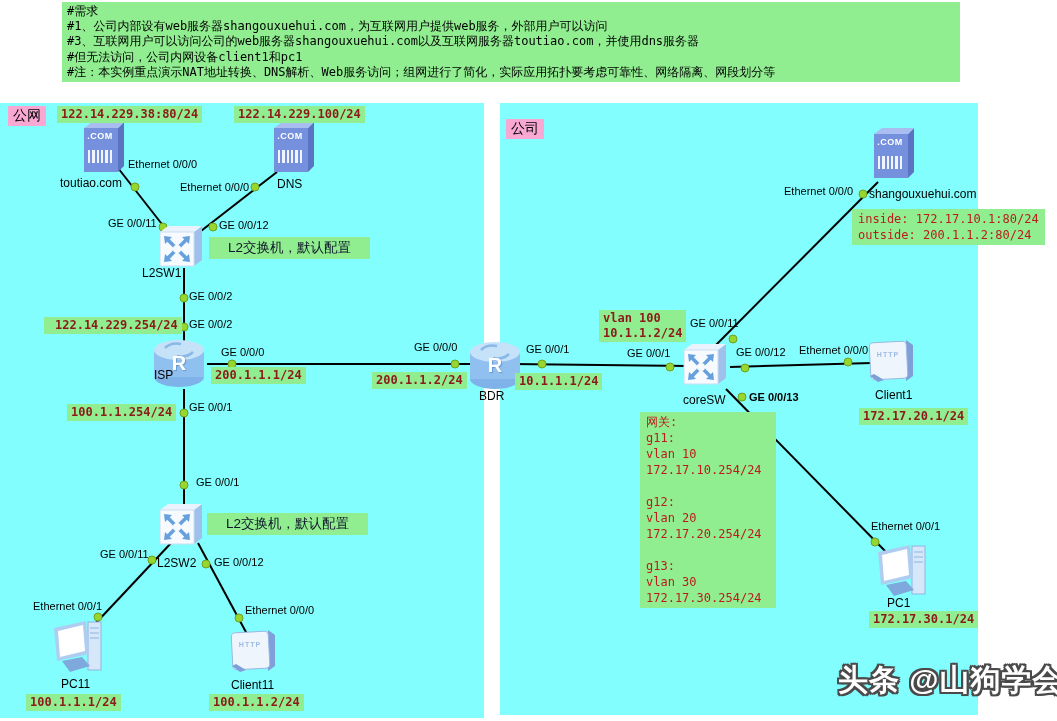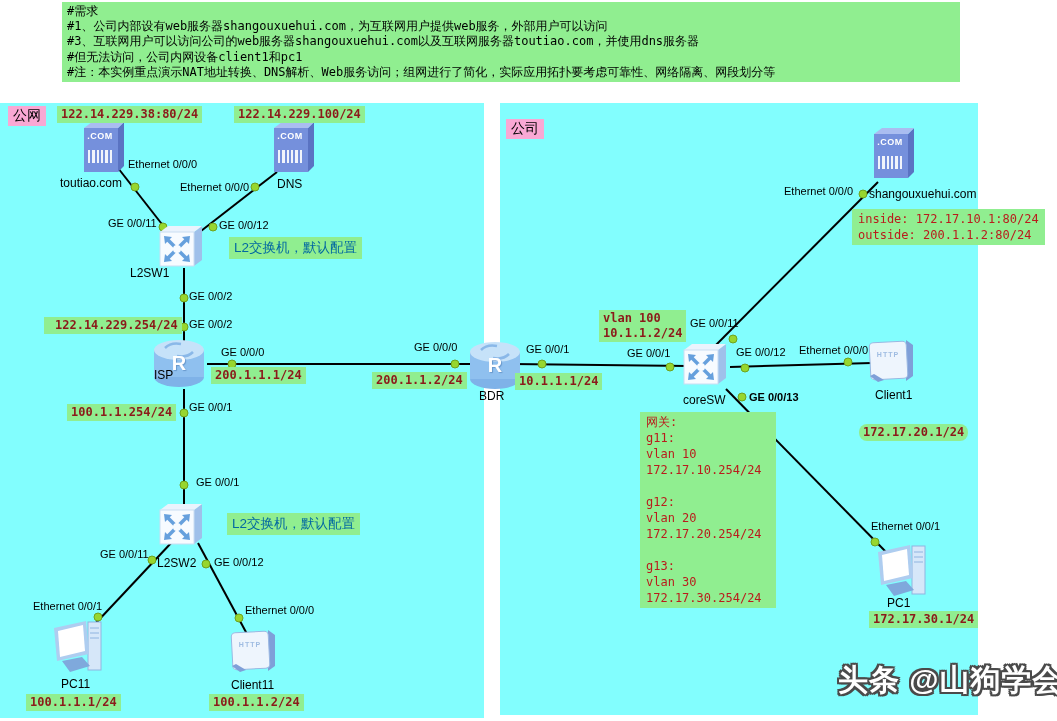--- a/index.html
+++ b/index.html
@@ -29,22 +29,22 @@
   
   .iplabel{position:absolute;background:#90EE90;color:#8B1A1A;
        font-family:"DejaVu Sans Mono",monospace;font-size:12px;font-weight:bold;
        padding:1px 4px;white-space:pre;line-height:15px;}
   
   .infolabel{position:absolute;background:#90EE90;color:#b91c1c;
        font-family:"DejaVu Sans Mono",monospace;font-size:12px;
        padding:2px 6px;white-space:pre;line-height:16px;}
 
   
-  .note{position:absolute;background:#90EE90;color:#0369a1;font-size:13.5px;
-       padding:2px 5px;white-space:nowrap;margin-left:20px;}
+  .note{position:absolute;background:#90EE90;color:#0f172a;font-size:13.5px;
+       padding:2px 19px;white-space:nowrap;}
 
   
   .dev{position:absolute;}
   .icon-text{position:absolute;color:#fff;font-weight:bold;text-align:center;
        pointer-events:none;}
   .srv-text{left:3px;top:9px;width:34px;font-size:9px;letter-spacing:.5px;}
   .rtr-text{left:0;top:15px;width:56px;font-size:20px;color:#fff;
        text-shadow:1px 1px 1px #6898cc;font-family:"Liberation Sans",sans-serif;}
   .cli-text{left:5px;top:15px;width:34px;font-size:7px;color:#9fbce2;
        letter-spacing:1px;font-weight:bold;}
@@ -187,21 +187,21 @@
         </g>
       <g fill="#66a0dd">
         <polygon points="6,12 14,13 7,20"></polygon>
           <polygon points="32,12 24,13 31,20"></polygon>
         <polygon points="6,38 7,30 14,37"></polygon>
           <polygon points="32,38 31,30 24,37"></polygon>
       </g>
       <circle cx="19" cy="25" r="4" fill="#f7fbff"></circle>
     </svg>
   </div>
-  <span class="dname" style="left:130px;top:266px;">L2SW1</span>
+  <span class="dname" style="left:142px;top:266px;">L2SW1</span>
   <div class="note" style="left:209px;top:237px;">L2交换机，默认配置</div>
 
   <div class="dev" style="left:158px;top:502px;">
     <svg width="46" height="46">
       <polygon points="36,8 44,2 44,36 36,42" fill="#9fc0ea"></polygon>
       <polygon points="2,8 10,2 44,2 36,8" fill="#eaf3fd"></polygon>
       <rect x="2" y="8" width="34" height="34" fill="#f7fbff" stroke="#c9ddf2"></rect>
       <g stroke="#66a0dd" stroke-width="3.5">
           <line x1="10" y1="16" x2="28" y2="34"></line>
           <line x1="28" y1="16" x2="10" y2="34"></line>
@@ -308,21 +308,21 @@
 
   <div class="dev" style="left:866px;top:336px;">
     <svg width="54" height="48">
       <polygon points="40,4 47,9 47,40 40,45" fill="#7f9fd8"></polygon>
       <rect x="4" y="6" width="37" height="37" rx="4" fill="#eef5fd" stroke="#9ab8e2" transform="rotate(-3 22 24)"></rect>
       <polygon points="4,40 12,46 18,44 8,38" fill="#7f9fd8"></polygon>
     </svg>
     <span class="icon-text cli-text">HTTP</span>
   </div>
   <span class="dname" style="left:875px;top:388px;">Client1</span>
-  <span class="iplabel" style="left:859px;top:424px;border-radius:8px;">172.17.20.1/24</span>
+  <span class="iplabel" style="left:859px;top:408px;">172.17.20.1/24</span>
 
   <div class="dev" style="left:872px;top:540px;">
     <svg width="58" height="60">
       <rect x="40" y="6" width="13" height="48" fill="#d6e7f9" stroke="#8fb4e0"></rect>
       <line x1="42" y1="12" x2="51" y2="12" stroke="#8fb4e0"></line>
         <line x1="42" y1="17" x2="51" y2="17" stroke="#8fb4e0"></line>
         <line x1="42" y1="22" x2="51" y2="22" stroke="#8fb4e0"></line>
       <polygon points="6,12 38,5 41,38 9,45" fill="#aecdf0"></polygon>
       <polygon points="10,15 35,9 37,35 12,41" fill="#ffffff"></polygon>
       <polygon points="14,45 34,41 42,50 22,56" fill="#7fa9dc"></polygon>

